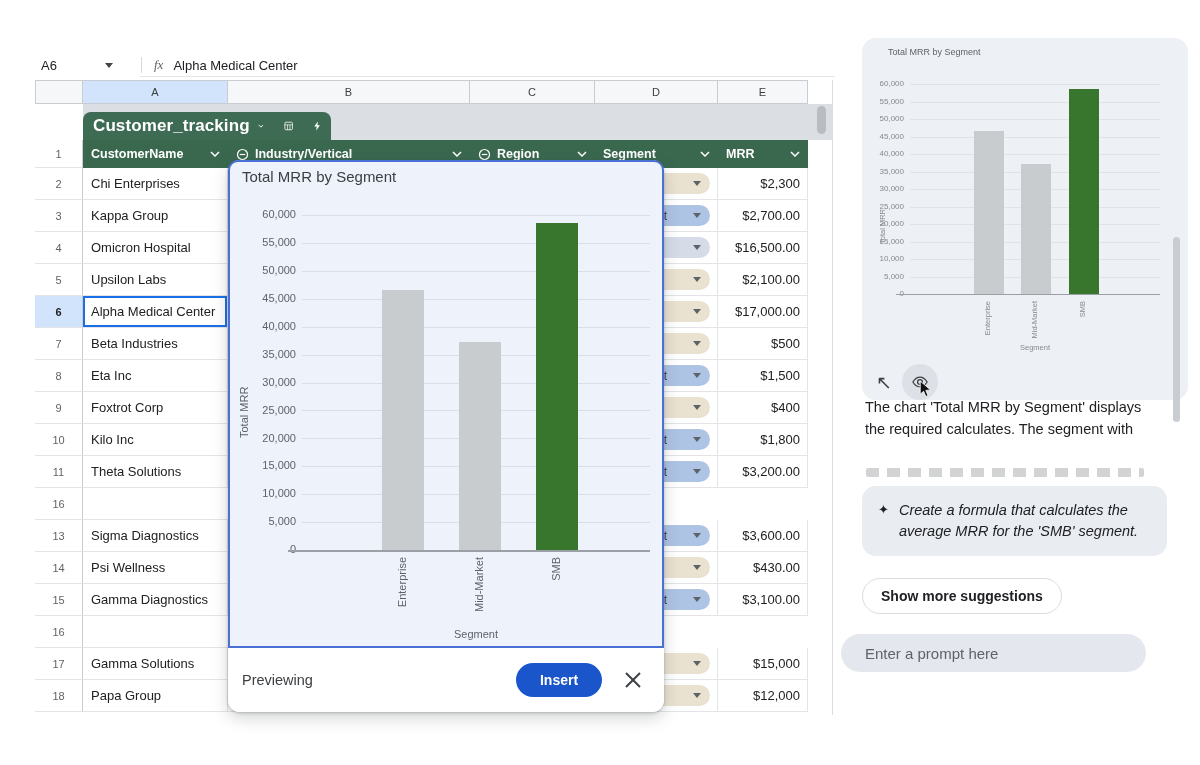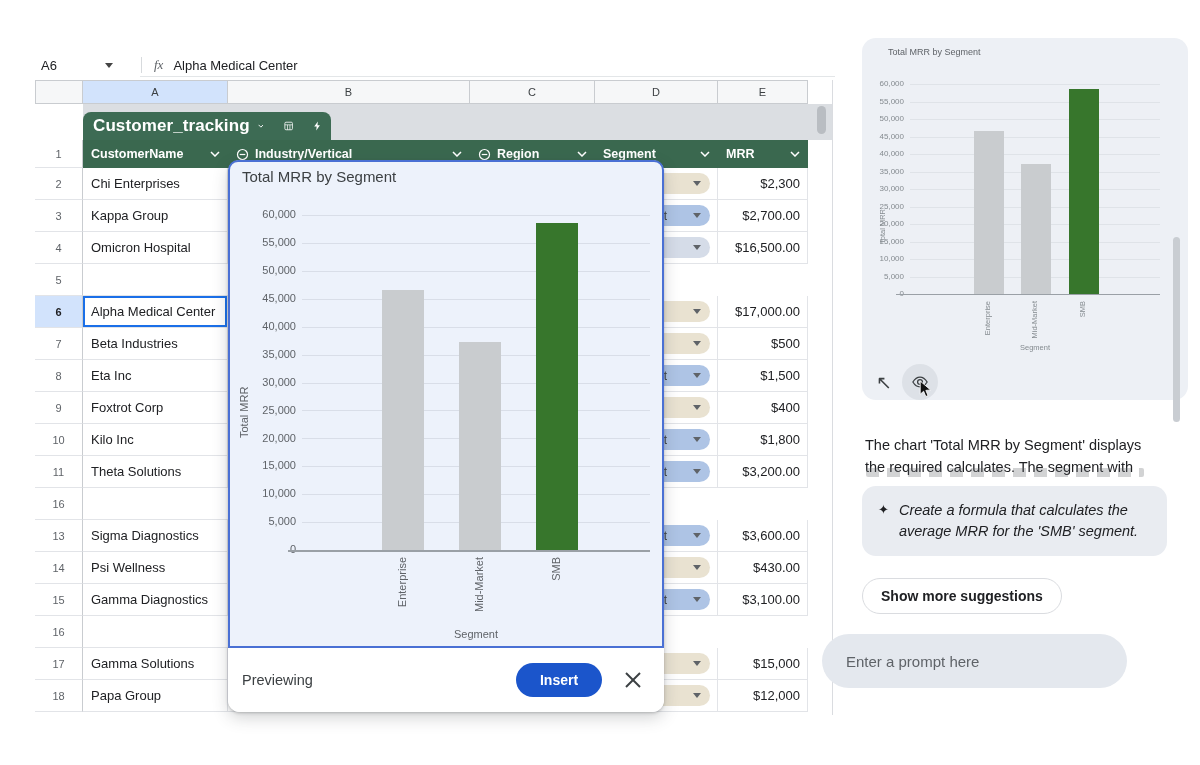--- a/index.html
+++ b/index.html
@@ -82,33 +82,33 @@
   #closeX { margin-left:22px; width:18px; height:18px; }
 
   
   #miniCard { left:862px; top:38px; width:326px; height:362px; background:#edf0f5; border-radius:14px; overflow:hidden; }
   #miniTitle { position:absolute; left:26px; top:9px; font-size:9px; color:#5f6368; }
   #iconRow { position:absolute; left:14px; top:326px; display:flex; align-items:center; gap:10px; }
   #arrowUpLeft { font-size:19px; color:#3c4043; line-height:1; }
   #eyeWrap { width:36px; height:36px; border-radius:50%; background:#dde1e7; display:flex; align-items:center; justify-content:center; position:relative; }
   #cursor { position:absolute; left:16px; top:16px; }
 
-  #aiMessage { left:865px; top:434px; width:320px; font-size:14.5px; line-height:22px; color:#202124; }
+  #aiMessage { left:865px; top:396px; width:320px; font-size:14.5px; line-height:22px; color:#202124; }
   #fadedLine { left:866px; top:468px; width:278px; height:9px; opacity:.28; filter:blur(.6px); border-radius:2px;
                background:repeating-linear-gradient(90deg,#5f6368 0 13px, transparent 13px 21px); }
 
   #suggestCard { left:862px; top:486px; width:305px; background:#e9ecf1; border-radius:14px; padding:14px 16px; display:flex; gap:10px; }
   #suggestStar { font-size:13px; color:#202124; padding-top:2px; }
   #suggestText { font-size:14.5px; font-weight:500; line-height:21px; color:#202124; width:242px;font-style:italic; }
 
   #showMoreBtn { left:862px; top:578px; height:36px; padding:12px 18px; background:#fff; border:1px solid #dadce0;
                  border-radius:18px; font-family:"Liberation Sans",sans-serif; font-size:14px; font-weight:700;
                  color:#202124; display:flex; align-items:center; cursor:pointer; }
 
-  #promptBox { left:822px; top:634px; width:305px; height:54px; background:#e4e8ee; border-radius:27px;
+  #promptBox { left:841px; top:634px; width:305px; height:38px; background:#e4e8ee; border-radius:27px;
                display:flex; align-items:center; padding-left:24px; }
   #promptPlaceholder { font-size:15px; color:#5f6368; }
 
   #sideThumb { left:1173px; top:237px; width:7px; height:185px; background:#c9cdd2; border-radius:4px; }
 </style>
 </head>
 <body>
 
 <div id="app">
 
@@ -232,20 +232,21 @@
       <div class="cell cd">
         <span class="chip chip-ent">
           <span>Enterprise</span>
           <span class="arrow"></span>
         </span>
       </div>
       <div class="cell ce">$16,500.00</div>
     </div>
       <div class="row">
       <div class="cnum">5</div>
+      <div class="cell ca">Upsilon Labs</div>
       <div class="cell cb"></div>
       <div class="cell cc"></div>
       <div class="cell cd">
         <span class="chip chip-smb">
           <span>SMB</span>
           <span class="arrow"></span>
         </span>
       </div>
       <div class="cell ce">$2,100.00</div>
     </div>

